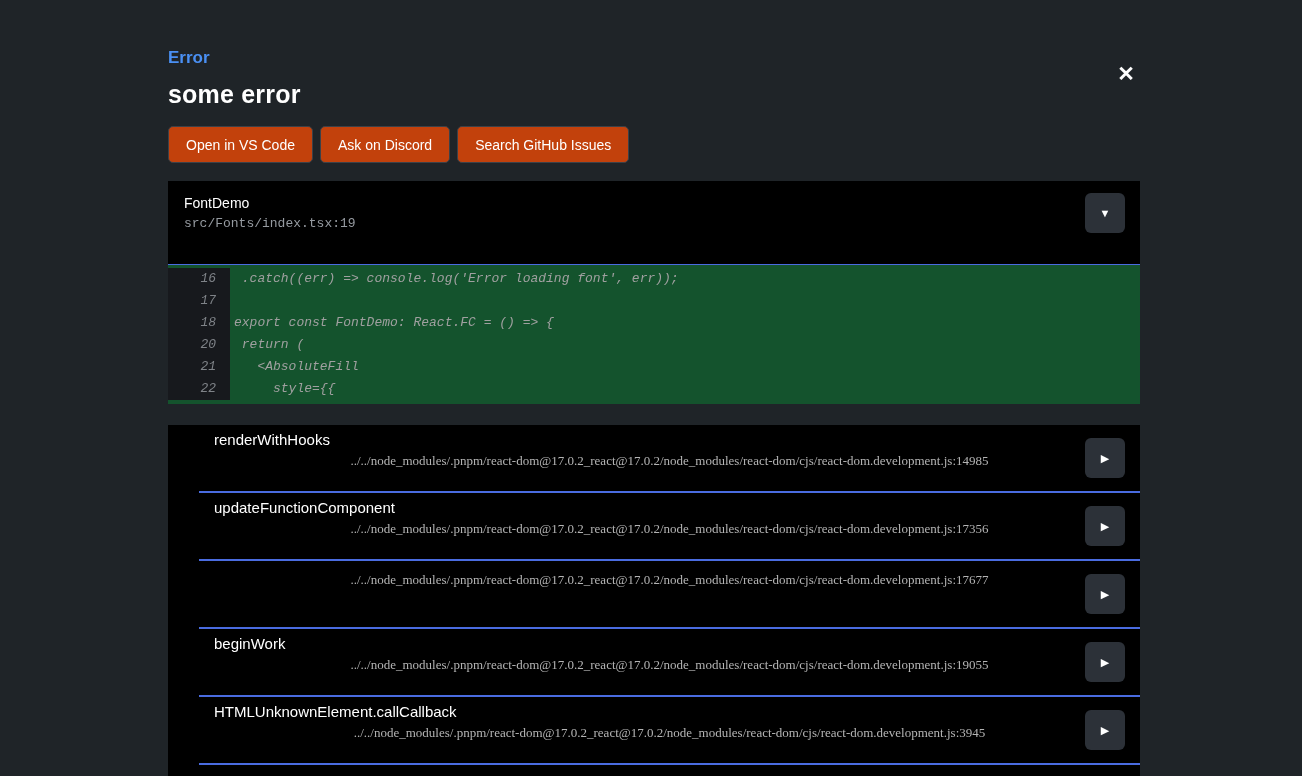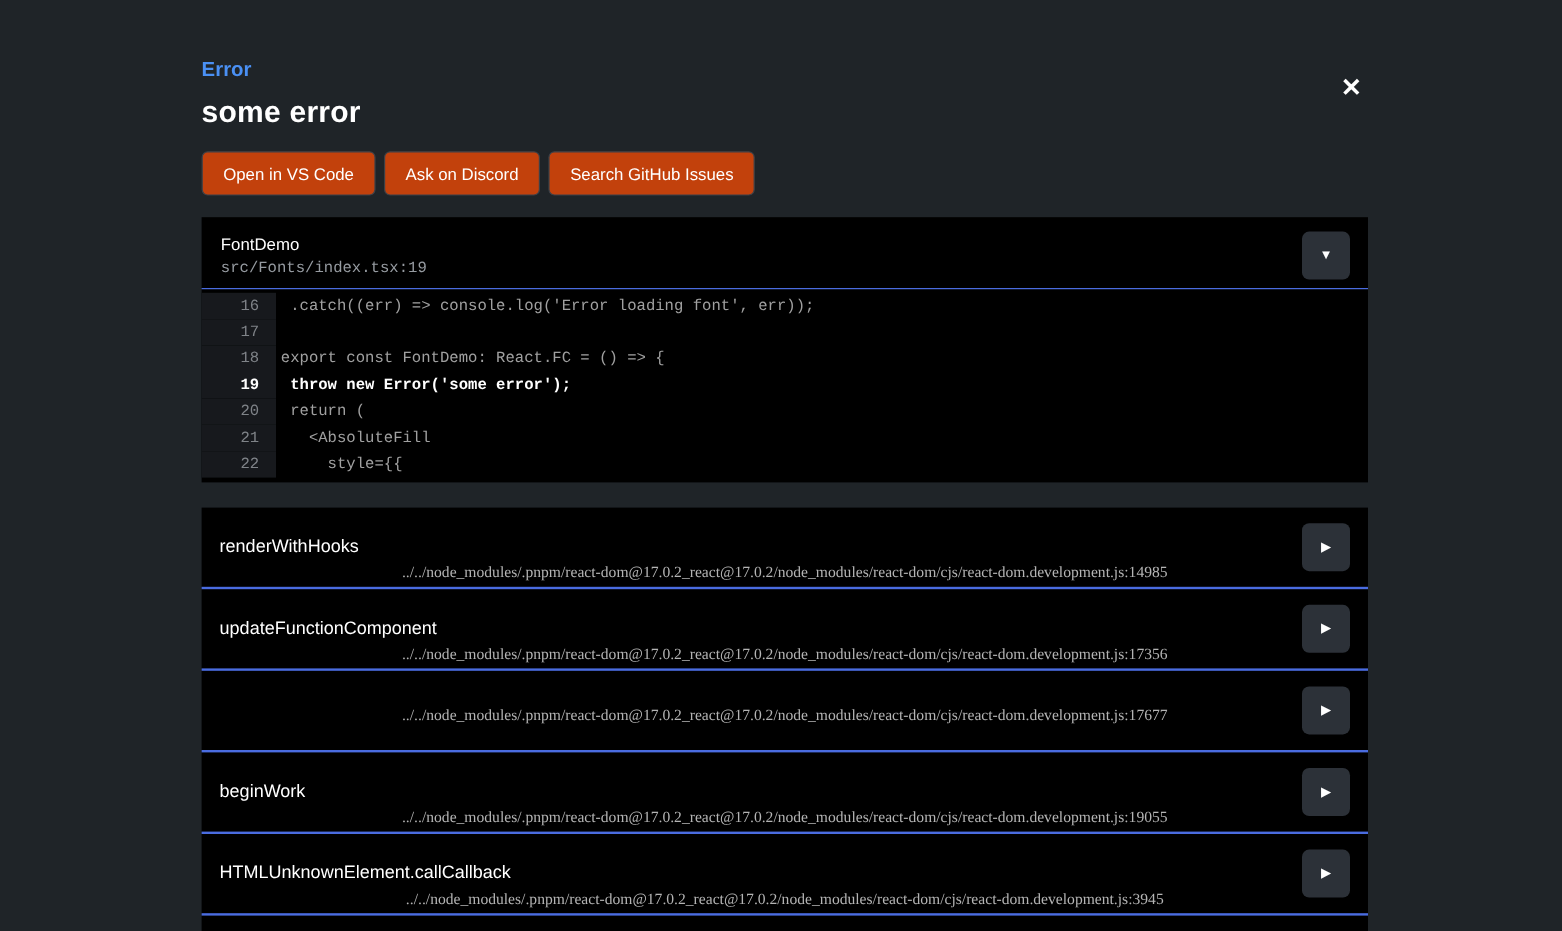--- a/index.html
+++ b/index.html
@@ -60,21 +60,21 @@
     cursor: pointer;
   }
   
   .code-frame {
     margin-top: 18px;
     width: 100%;
   }
   .code-frame-header {
     position: relative;
     background: #000000;
-    height: 60px;
+    height: 84px;
     padding: 14px 16px 0;
     border-bottom: 1px solid #4a6ce0;
   }
   .cf-title {
     color: #ffffff;
     font-size: 14px;
   }
   .cf-location {
     margin-top: 5px;
     color: #949a a0;
@@ -89,22 +89,23 @@
     border: none;
     border-radius: 6px;
     color: #ffffff;
     cursor: pointer;
     font-size: 11px;
     line-height: 40px;
     text-align: center;
   }
   .code-frame-header .icon-btn { right: 15px; top: 12px; }
   .code-body {
-    background: #000000;
+    background: #14532d;
     padding: 3px 0 4px;
+    font-style: italic;
   }
   .code-line {
     display: flex;
     height: 22px;
     line-height: 22px;
     font-family: "Liberation Mono", monospace;
     font-size: 13px;
     color: #a0a0a0;
     white-space: pre;
   }
@@ -123,22 +124,23 @@
     font-weight: bold;
   }
   
   .stack {
     margin-top: 21px;
     background: #000000;
   }
   .stack-frame {
     position: relative;
     height: 68px;
-    padding: 24px 15px 0;
+    padding: 6px 15px 0;
     border-bottom: 2px solid #4a6ce0;
+    margin-left: 31px;
   }
   .sf-title {
     color: #ffffff;
     font-size: 15px;
   }
   .sf-location {
     margin-top: 5px;
     color: #b4b4b4;
     font-family: Liberation Serif, serif;
     font-size: 13px;
@@ -172,23 +174,20 @@
     <div class="code-body">
       <div class="code-line">
         <span class="ln">16</span><span class="ct"> .catch((err) =&gt; console.log('Error loading font', err));</span>
       </div>
       <div class="code-line">
         <span class="ln">17</span><span class="ct"></span>
       </div>
       <div class="code-line">
         <span class="ln">18</span><span class="ct">export const FontDemo: React.FC = () =&gt; {</span>
       </div>
-      <div class="code-line highlight">
-        <span class="ln">19</span><span class="ct"> throw new Error('some error');</span>
-      </div>
       <div class="code-line">
         <span class="ln">20</span><span class="ct"> return (</span>
       </div>
       <div class="code-line">
         <span class="ln">21</span><span class="ct">   &lt;AbsoluteFill</span>
       </div>
       <div class="code-line">
         <span class="ln">22</span><span class="ct">     style={{</span>
       </div>
     </div>

